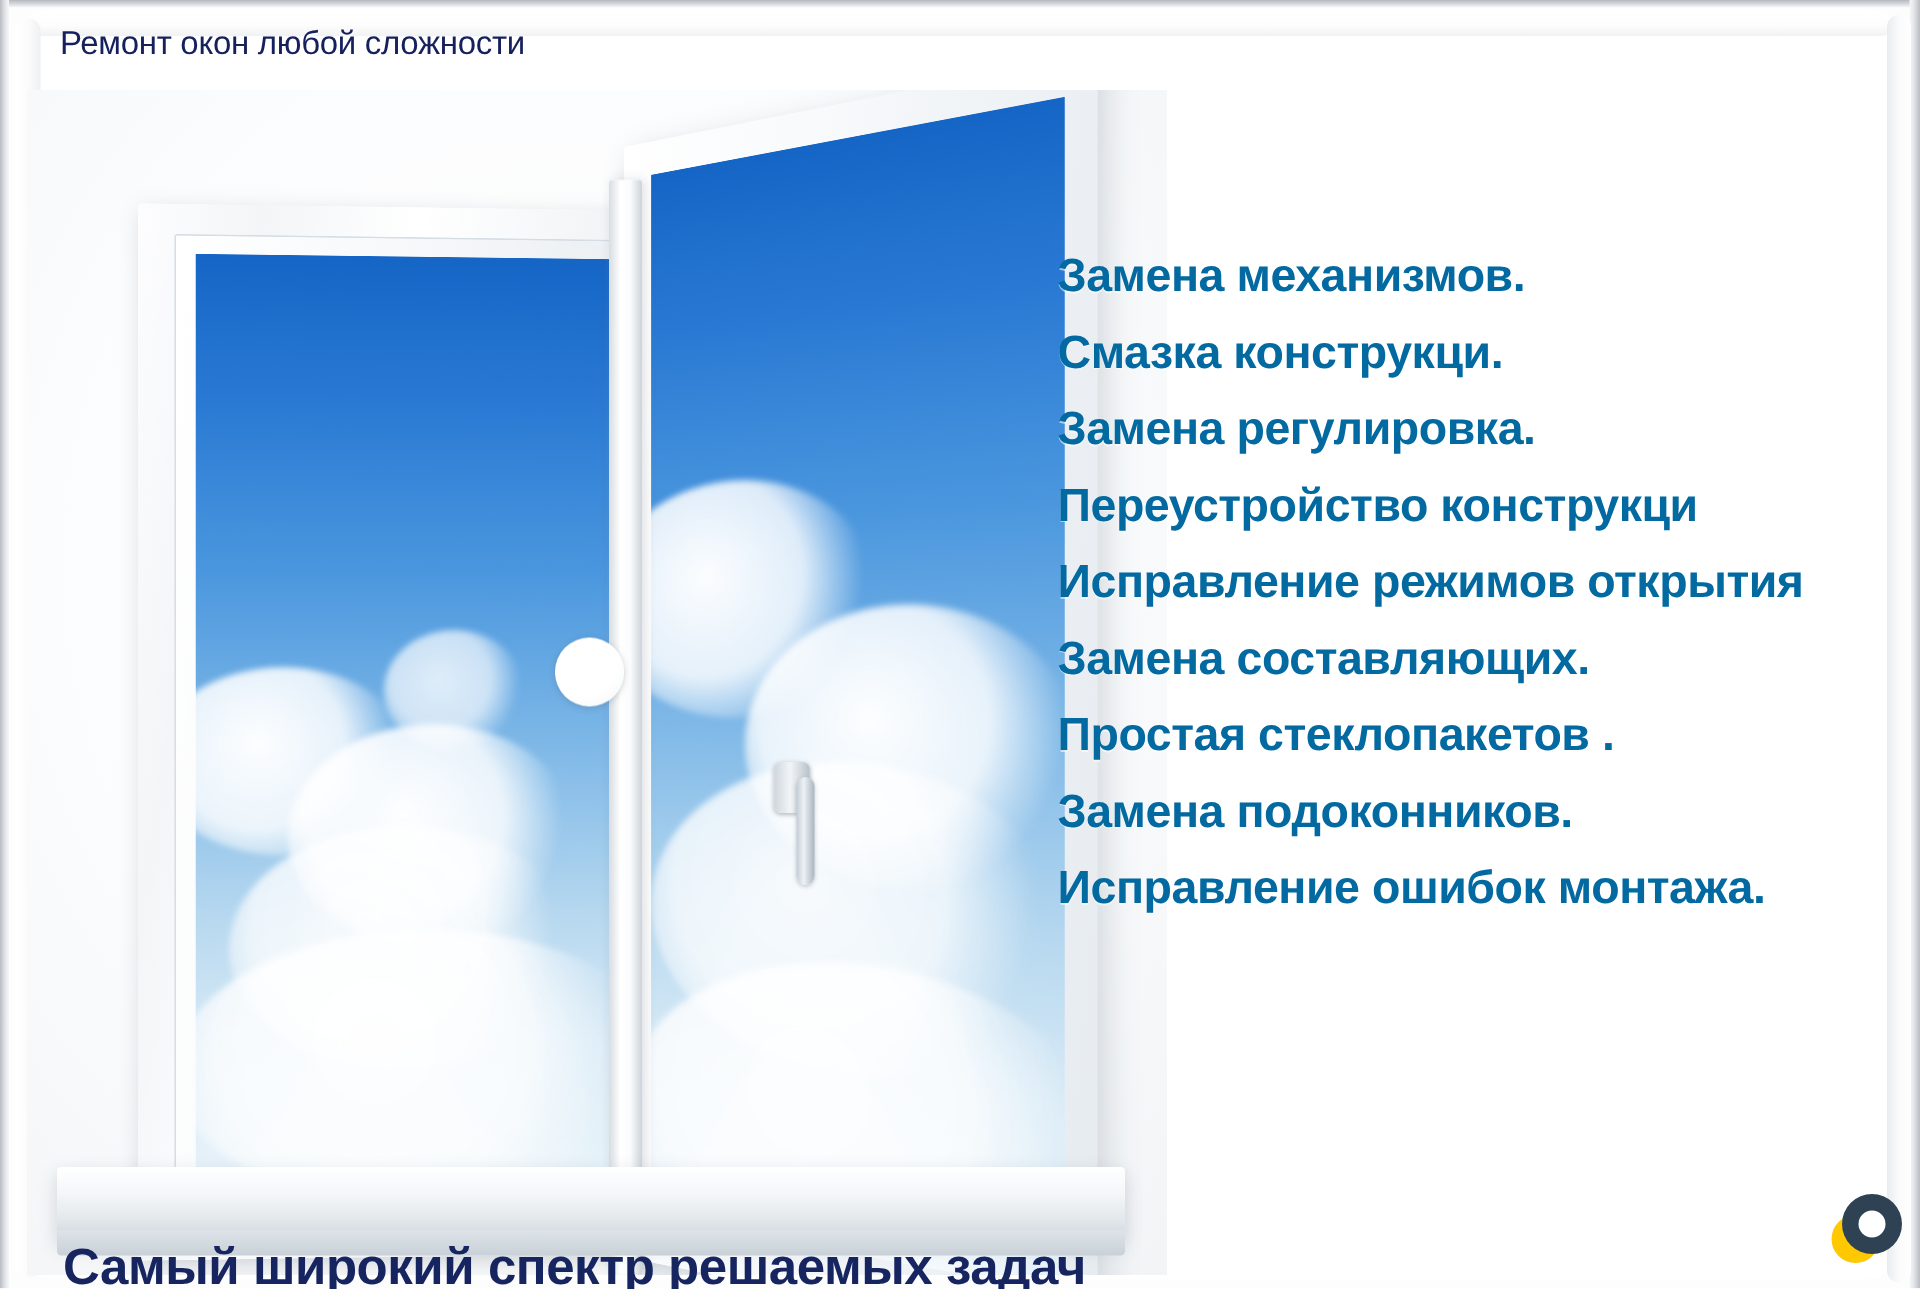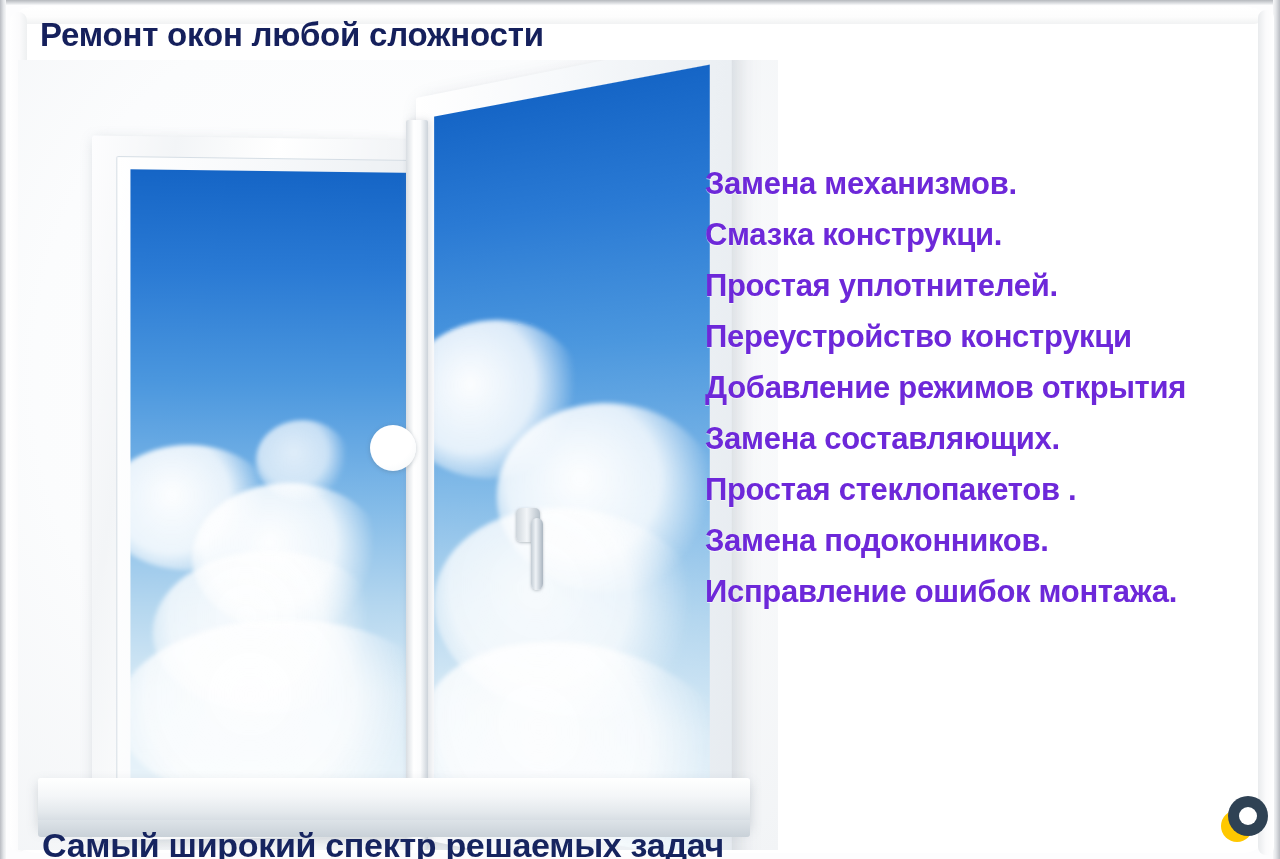--- a/index.html
+++ b/index.html
@@ -72,22 +72,22 @@
     height: 845px;
     border-radius: 10px;
     background: linear-gradient(270deg,#ffffff 0%,#fbfbfc 50%,#e9ebed 100%);
   }
 
   
   .headline {
     position: absolute;
     left: 40px;
     top: 16px;
-    font-size: 33px;
-    font-weight: bold;
+    font-size: 22px;
+    font-weight: normal;
     color: #15205c;
     letter-spacing: -0.2px;
     white-space: nowrap;
     text-shadow: 0 1px 0 rgba(255,255,255,0.7);
   }
 
   
   .photo {
     position: absolute;
     left: 18px;
@@ -256,21 +256,21 @@
   
   .features {
     position: absolute;
     left: 705px;
     top: 158px;
     width: 575px;
   }
   .feature-line {
     font-size: 31px;
     font-weight: bold;
-    color: #6d28d9;
+    color: #0369a1;
     line-height: 51px;
     height: 51px;
     white-space: nowrap;
     letter-spacing: -0.3px;
     text-shadow: 0 1px 0 rgba(255,255,255,0.55);
   }
 
   
   .caption {
     position: absolute;
@@ -343,23 +343,23 @@
 
     <div class="dot-overlay"></div>
 
     <div class="sill"></div>
     <div class="sill-front"></div>
   </div>
 
   <div class="features">
     <div class="feature-line">Замена механизмов.</div>
     <div class="feature-line">Смазка конструкци.</div>
-    <div class="feature-line">Простая уплотнителей.</div>
+    <div class="feature-line">Замена регулировка.</div>
     <div class="feature-line">Переустройство конструкци</div>
-    <div class="feature-line">Добавление режимов открытия</div>
+    <div class="feature-line">Исправление режимов открытия</div>
     <div class="feature-line">Замена составляющих.</div>
     <div class="feature-line">Простая стеклопакетов .</div>
     <div class="feature-line">Замена подоконников.</div>
     <div class="feature-line">Исправление ошибок монтажа.</div>
   </div>
 
   <div class="caption">Самый широкий спектр решаемых задач</div>
 
   <div class="logo">
     <svg viewBox="0 0 62 62" width="62" height="62" aria-hidden="true">

